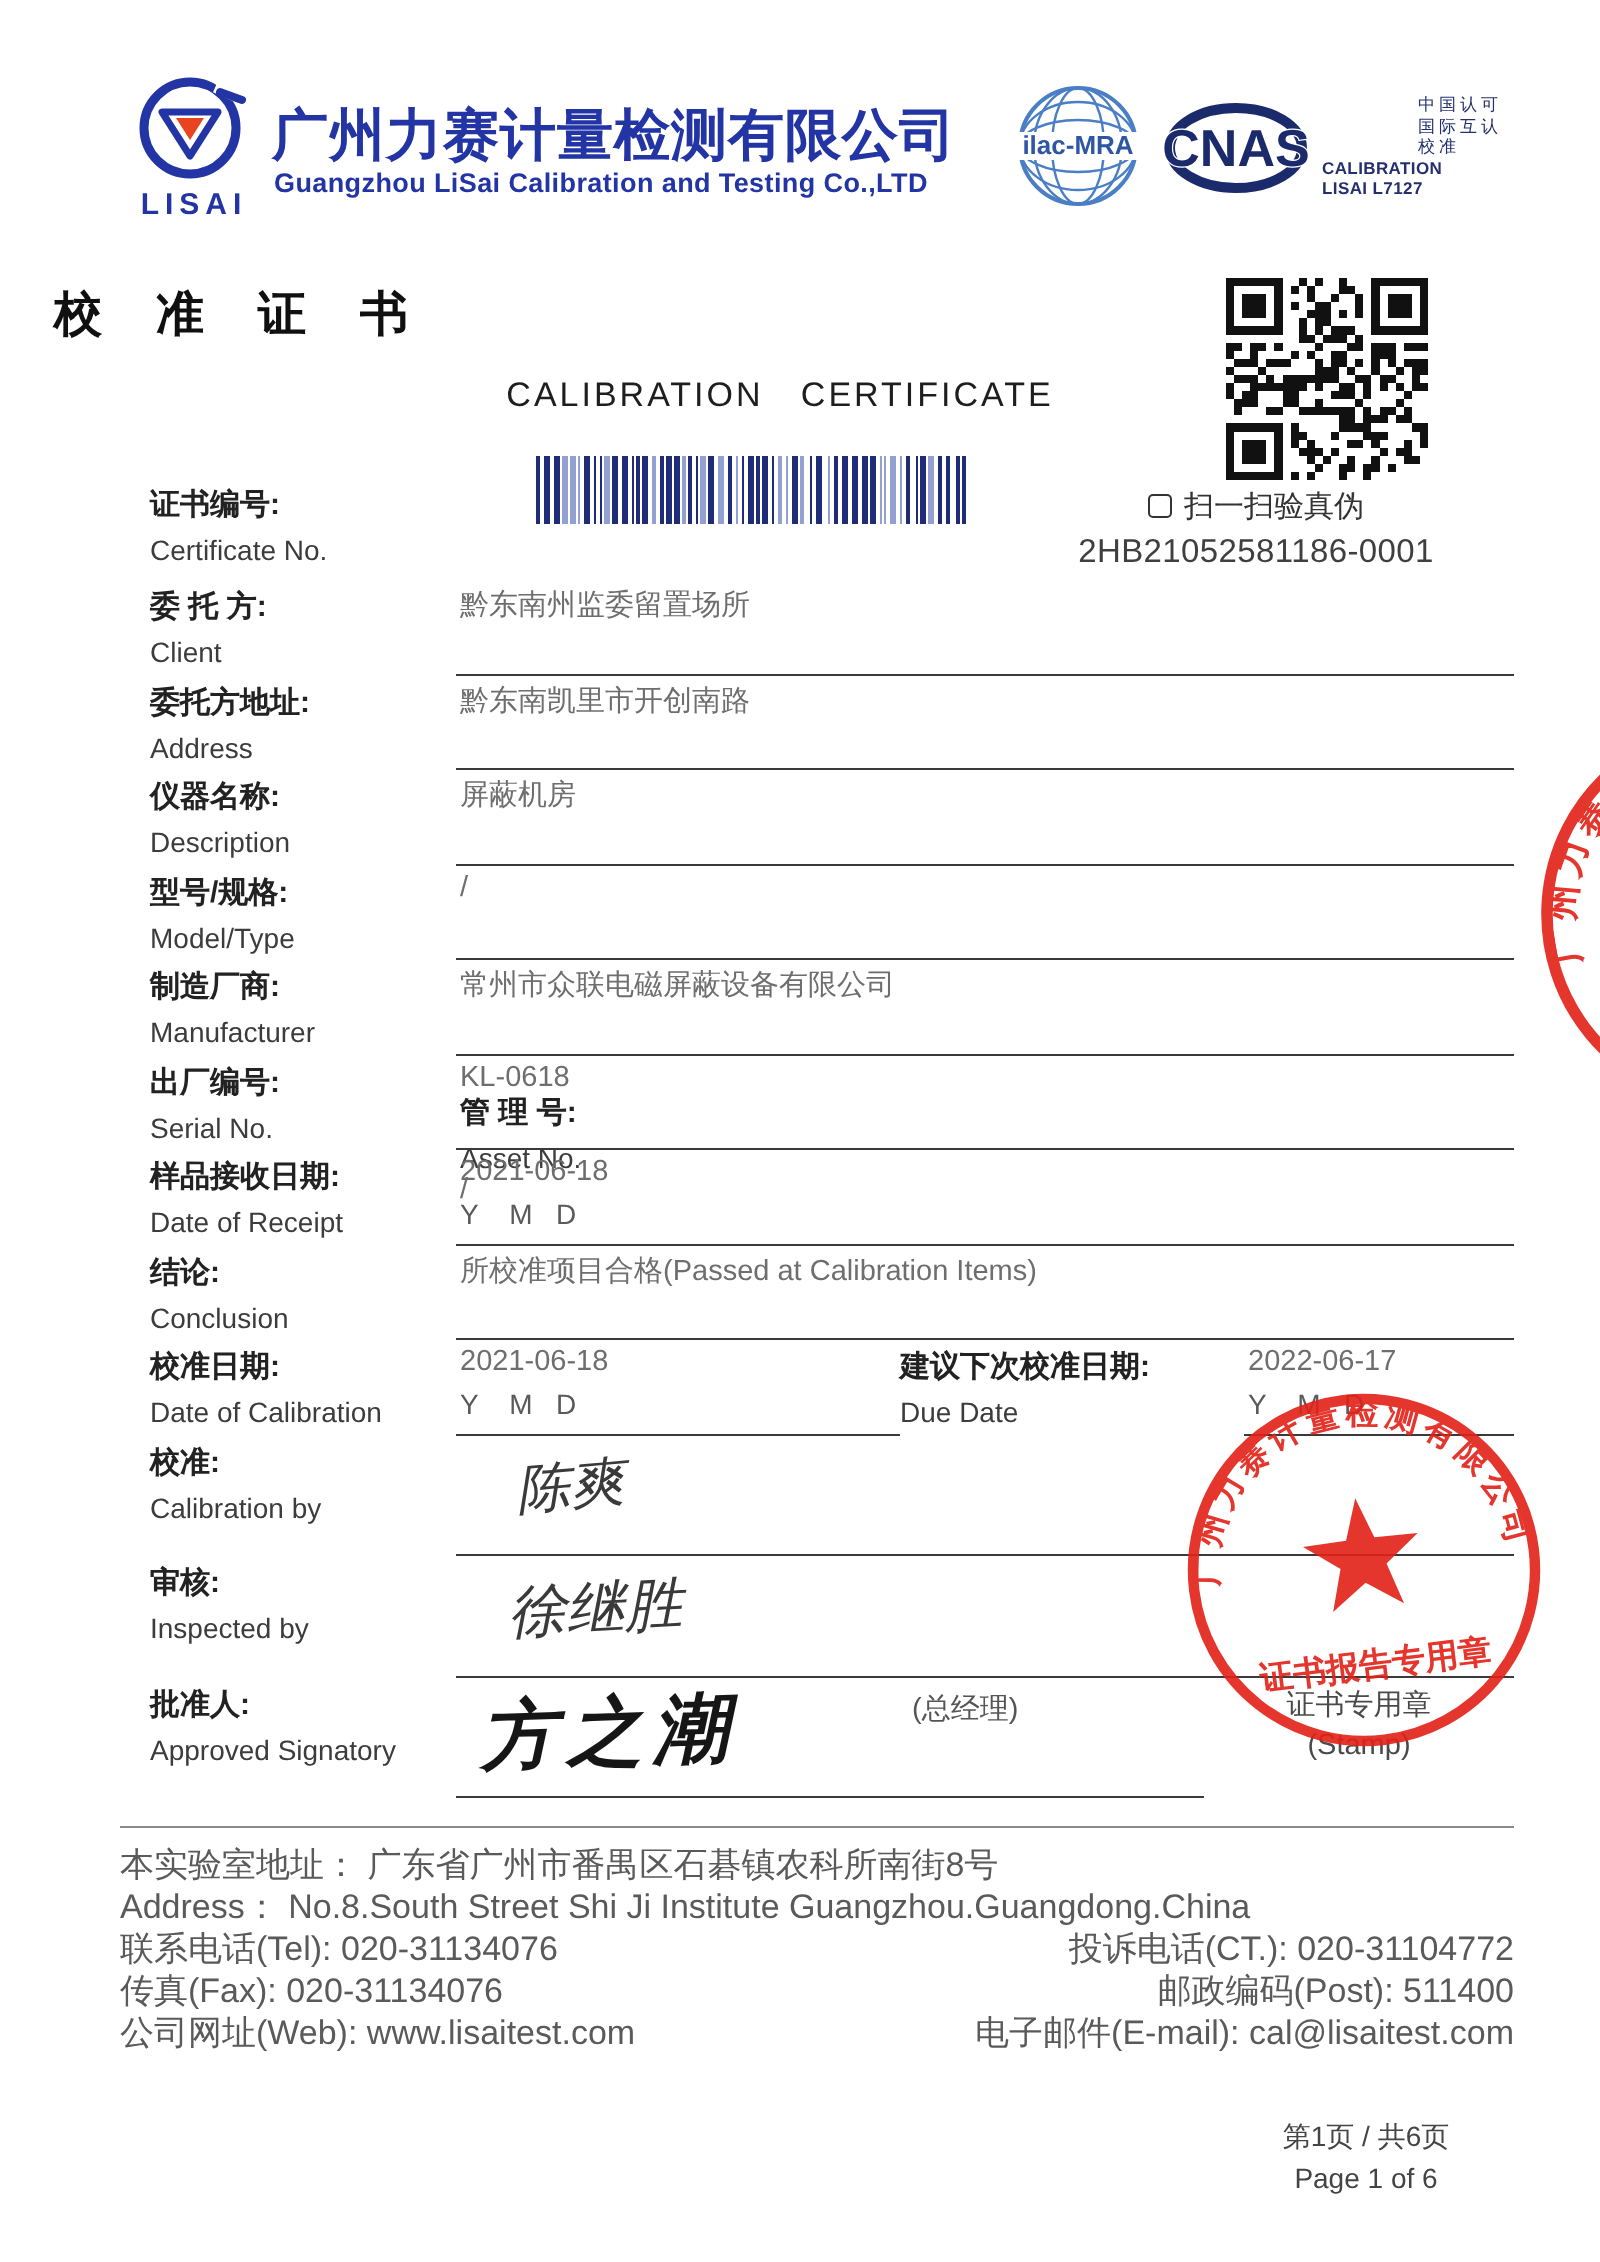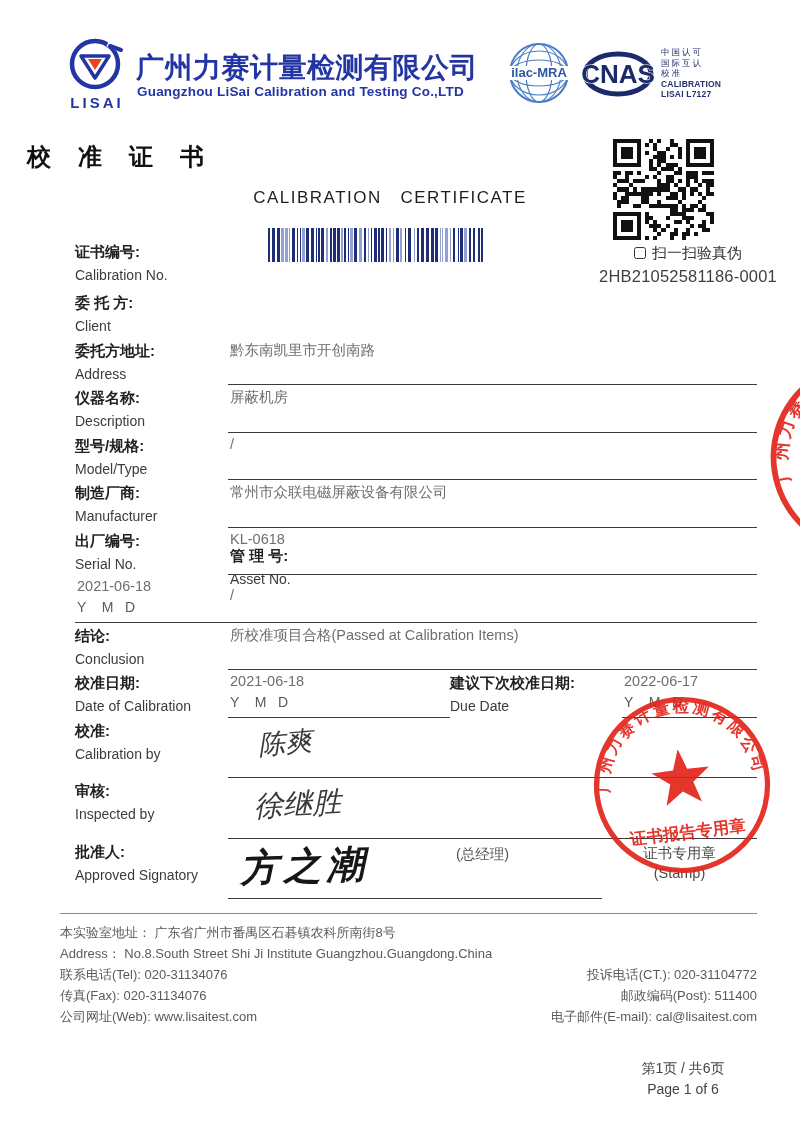--- a/index.html
+++ b/index.html
@@ -13,34 +13,34 @@
   .logo-svg { position:absolute; left:64px; top:37px; width:66px; height:56px; }
   .logo-word { position:absolute; left:62px; top:94px; width:70px; text-align:center;
     font-size:15px; font-weight:bold; color:#2334a4; letter-spacing:3px; }
   .company-cn { position:absolute; left:136px; top:49px; font-size:28px; font-weight:bold;
     color:#2334a4; letter-spacing:0.5px; white-space:nowrap; }
   .company-en { position:absolute; left:137px; top:84px; font-size:13.5px; font-weight:bold;
     color:#2334a4; letter-spacing:0.2px; white-space:nowrap; }
   .ilac-svg { position:absolute; left:507px; top:41px; width:64px; height:64px; }
   .cnas-svg { position:absolute; left:581px; top:49px; width:74px; height:50px; }
   .accr { position:absolute; left:661px; top:47px; font-size:8.5px; color:#24306e; line-height:10.5px; }
-  .accr .cnl { letter-spacing:2px; }
+  .accr .cnl { letter-spacing:2px;margin-left:48px; }
   .accr .enl { font-weight:bold; letter-spacing:0.2px; }
   
   .title-cn { position:absolute; left:0; top:141px; width:780px; text-align:left;
     font-size:24px; font-weight:bold; color:#101010; letter-spacing:27px; text-indent:27px; }
   .title-en { position:absolute; left:0; top:188px; width:780px; text-align:center;
     font-size:17px; color:#1e1e1e; letter-spacing:1.5px; white-space:pre; }
   .qr-svg { position:absolute; left:613px; top:139px; width:101px; height:101px; }
   
   .cert-lbl { position:absolute; left:75px; top:243px; }
   .cn-lbl { font-size:15px; font-weight:bold; color:#222; }
   .en-lbl { font-size:14px; color:#3c3c3c; margin-top:5px; }
   .barcode-svg { position:absolute; left:268px; top:228px; width:220px; height:34px; }
-  .scan-block { position:absolute; left:593px; top:244px; width:190px; text-align:center; }
+  .scan-block { position:absolute; left:533px; top:244px; width:190px; text-align:center; }
   .scan-hint { font-size:15px; color:#333; }
   .scan-frame { display:inline-block; width:12px; height:12px; border:1.5px solid #333;
     border-radius:2.5px; margin-right:6px; vertical-align:-1px; }
   .cert-no { font-size:16.5px; color:#3f3f3f; margin-top:4px; letter-spacing:0.2px; white-space:nowrap; }
   
   .fieldrows { position:absolute; left:75px; top:290px; width:682px; }
   .frow { display:flex; height:47.5px; }
   .frow.tall { height:60px; }
   .frow.tall2 { height:61px; }
   .lbl { width:153px; flex:none; padding-top:4px; }
@@ -65,21 +65,21 @@
   .role { position:absolute; left:228px; top:6px; font-size:14.5px; color:#555; }
   .stamp-cap { flex:1; text-align:center; font-size:14.5px; color:#4a4a4a;
     padding-top:4px; line-height:20px; }
   
   .stamp-big { position:absolute; left:587px; top:690px; width:190px; height:190px;
     transform:rotate(-7deg); opacity:0.9; z-index:5; }
   .stamp-side { position:absolute; left:763px; top:352px; width:210px; height:210px;
     transform:rotate(-18deg); opacity:0.9; z-index:5; }
   
   .footer { position:absolute; left:60px; top:913px; width:697px;
-    border-top:1px solid #8a8a8a; padding-top:8px; font-size:13px; color:#5a5a5a; }
+    border-top:1px solid #8a8a8a; padding-top:8px; font-size:17px; color:#5a5a5a; }
   .footer .fline { line-height:21px; white-space:nowrap; }
   .fr2 { display:flex;justify-content:space-between; }
   .fc1 { width:358px; }
   .pagenum { position:absolute; right:52px; top:1058px; width:130px; text-align:center;
     font-size:14px; color:#444; line-height:21px; }
 </style>
 </head>
 <body>
 
 <div class="page">
@@ -321,21 +321,21 @@
       <rect x="18" y="23" width="1" height="1" fill="#111"></rect>
       <rect x="20" y="23" width="1" height="1" fill="#111"></rect>
       <rect x="8" y="24" width="1" height="1" fill="#111"></rect>
       <rect x="10" y="24" width="1" height="1" fill="#111"></rect>
       <rect x="14" y="24" width="1" height="1" fill="#111"></rect>
       <rect x="17" y="24" width="1" height="1" fill="#111"></rect>
     </svg>
 
   <div class="cert-lbl">
     <div class="cn-lbl">证书编号:</div>
-    <div class="en-lbl">Calibration No.</div>
+    <div class="en-lbl">Certificate No.</div>
   </div>
   <svg class="barcode-svg" id="barcode-svg" viewBox="0 0 220 34" preserveAspectRatio="none" shape-rendering="crispEdges">
       <rect x="0" y="0" width="2" height="34" fill="#1f2d78"></rect>
       <rect x="4" y="0" width="3" height="34" fill="#1f2d78"></rect>
       <rect x="9" y="0" width="3" height="34" fill="#1f2d78"></rect>
       <rect x="13" y="0" width="3" height="34" fill="#93a0d2"></rect>
       <rect x="17" y="0" width="3" height="34" fill="#93a0d2"></rect>
       <rect x="21" y="0" width="1" height="34" fill="#93a0d2"></rect>
       <rect x="24" y="0" width="3" height="34" fill="#1f2d78"></rect>
       <rect x="29" y="0" width="1" height="34" fill="#1f2d78"></rect>
@@ -393,20 +393,21 @@
     <div class="cert-no">2HB21052581186-0001</div>
   </div>
 
   <div class="fieldrows">
 
     <div class="frow">
       <div class="lbl">
           <div class="cn-lbl">委 托 方:</div>
         <div class="en-lbl">Client</div>
         </div>
+      <div class="val">黔东南州监委留置场所</div>
     </div>
 
     <div class="frow">
       <div class="lbl">
           <div class="cn-lbl">委托方地址:</div>
         <div class="en-lbl">Address</div>
         </div>
       <div class="val">黔东南凯里市开创南路</div>
     </div>
 
@@ -443,20 +444,24 @@
         <div class="v1">KL-0618</div>
         <div class="ilbl">
             <div class="cn-lbl">管 理 号:</div>
           <div class="en-lbl">Asset No.</div>
           </div>
         <div>/</div>
       </div>
     </div>
 
     <div class="frow">
+      <div class="lbl">
+          <div class="cn-lbl">样品接收日期:</div>
+        <div class="en-lbl">Date of Receipt</div>
+        </div>
       <div class="val">
           <div>2021-06-18</div>
         <div class="ymd">Y    M   D</div>
         </div>
     </div>
 
     <div class="frow">
       <div class="lbl">
           <div class="cn-lbl">结论:</div>
         <div class="en-lbl">Conclusion</div>

